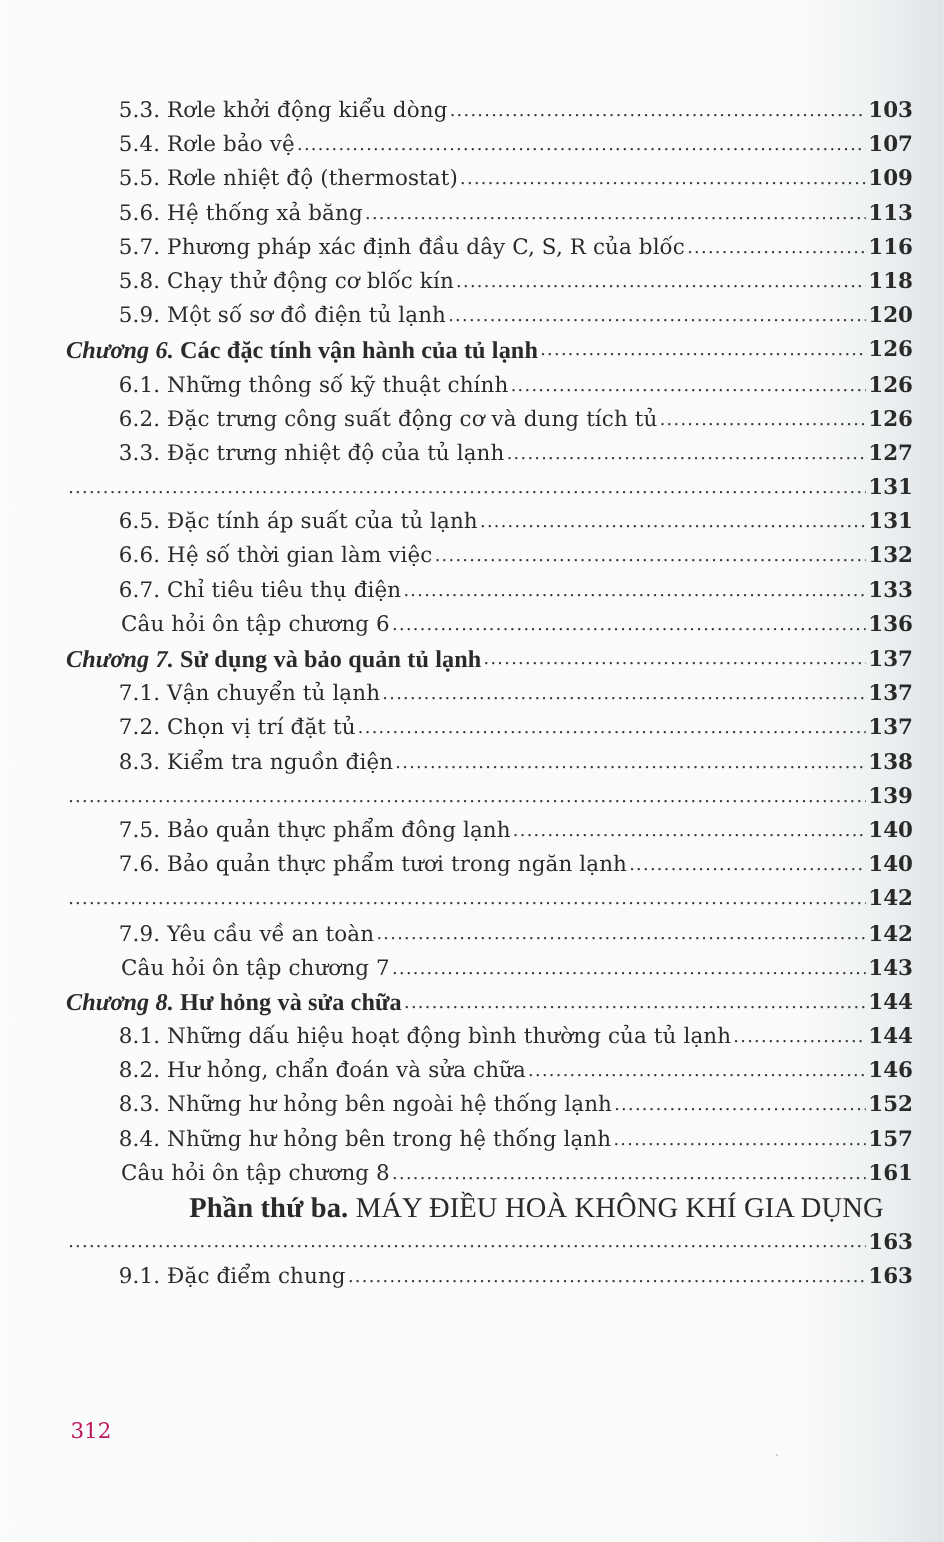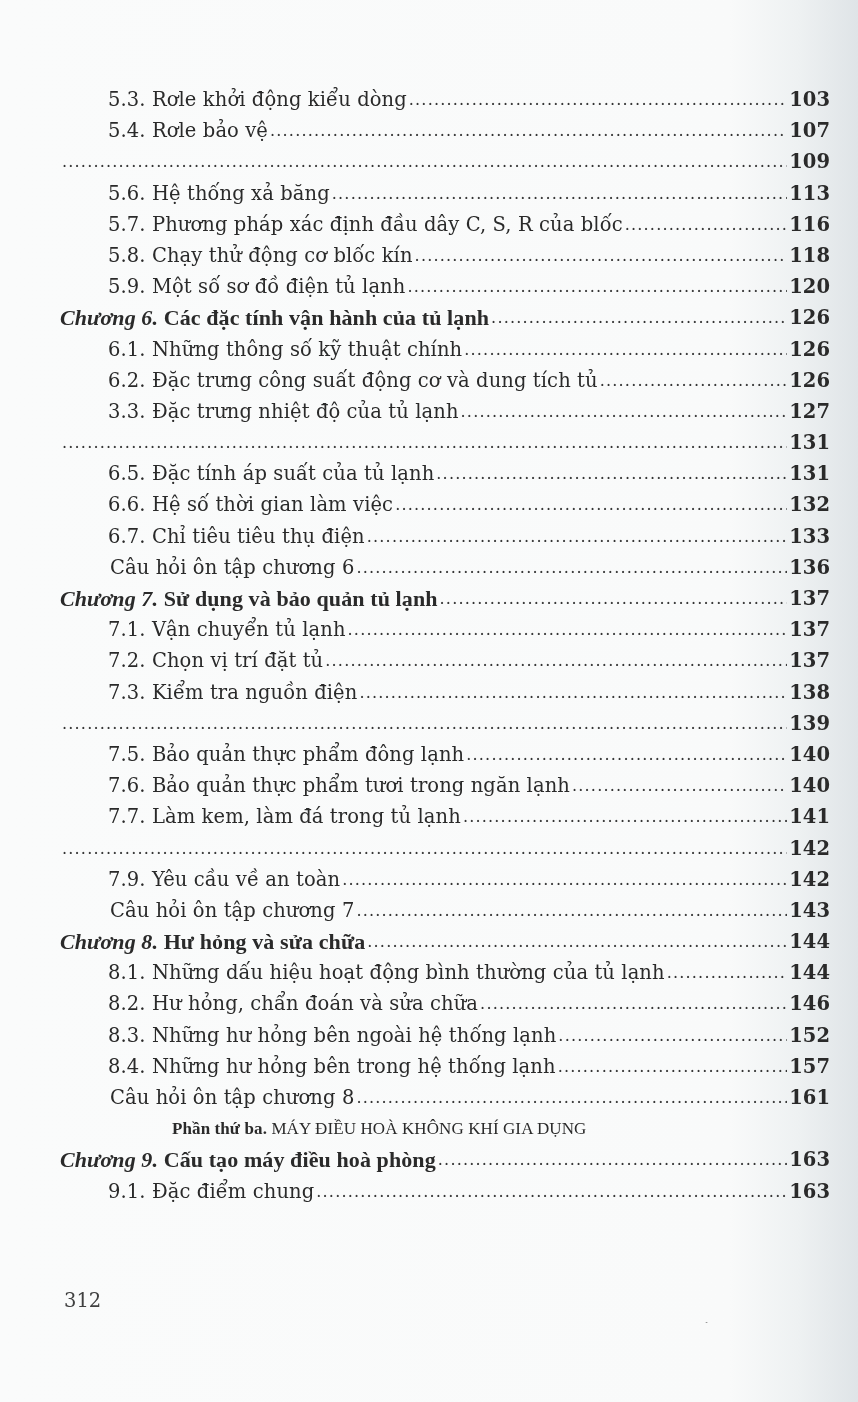--- a/index.html
+++ b/index.html
@@ -62,31 +62,31 @@
     text-align: right;
     min-width: 36px;
     font-weight: bold;
   }
   .toc-row.part {
     justify-content: flex-start;
   }
   .toc-row.part .label {
     padding-left: 112px;
     font-family: "Liberation Serif", "DejaVu Serif", serif;
-    font-size: 17px;
+    font-size: 26px;
   }
   .toc-row.part .label .part-prefix {
     font-weight: bold;
   }
   .folio {
     position: absolute;
     left: 64px;
     top: 1289px;
     font-size: 19.5px;
-    color: #404040;
+    color: #be185d;
   }
   .speck {
     position: absolute;
     left: 703px;
     top: 1314px;
     font-size: 9px;
     color: #777;
     transform: rotate(-30deg);
   }
 </style>
@@ -101,20 +101,21 @@
     <span class="page-num">103</span>
   </div>
 
   <div class="toc-row section">
     <span class="label">5.4. Rơle bảo vệ</span>
     <span class="leader"></span>
     <span class="page-num">107</span>
   </div>
 
   <div class="toc-row section">
+    <span class="label">5.5. Rơle nhiệt độ (thermostat)</span>
     <span class="leader"></span>
     <span class="page-num">109</span>
   </div>
 
   <div class="toc-row section">
     <span class="label">5.6. Hệ thống xả băng</span>
     <span class="leader"></span>
     <span class="page-num">113</span>
   </div>
 
@@ -202,21 +203,21 @@
     <span class="page-num">137</span>
   </div>
 
   <div class="toc-row section">
     <span class="label">7.2. Chọn vị trí đặt tủ</span>
     <span class="leader"></span>
     <span class="page-num">137</span>
   </div>
 
   <div class="toc-row section">
-    <span class="label">7.3. Kiểm tra nguồn điện</span>
+    <span class="label">8.3. Kiểm tra nguồn điện</span>
     <span class="leader"></span>
     <span class="page-num">138</span>
   </div>
 
   <div class="toc-row section">
     <span class="leader"></span>
     <span class="page-num">139</span>
   </div>
 
   <div class="toc-row section">
@@ -224,25 +225,20 @@
     <span class="leader"></span>
     <span class="page-num">140</span>
   </div>
 
   <div class="toc-row section">
     <span class="label">7.6. Bảo quản thực phẩm tươi trong ngăn lạnh</span>
     <span class="leader"></span>
     <span class="page-num">140</span>
   </div>
 
-  <div class="toc-row section">
-    <span class="label">7.7. Làm kem, làm đá trong tủ lạnh</span>
-    <span class="leader"></span>
-    <span class="page-num">141</span>
-  </div>
 
   <div class="toc-row section">
     <span class="leader"></span>
     <span class="page-num">142</span>
   </div>
 
   <div class="toc-row section">
     <span class="label">7.9. Yêu cầu về an toàn</span>
     <span class="leader"></span>
     <span class="page-num">142</span>
@@ -288,21 +284,20 @@
     <span class="label">Câu hỏi ôn tập chương 8</span>
     <span class="leader"></span>
     <span class="page-num">161</span>
   </div>
 
   <div class="toc-row part">
     <span class="label"><span class="part-prefix">Phần thứ ba.</span> <span>MÁY ĐIỀU HOÀ KHÔNG KHÍ GIA DỤNG</span></span>
   </div>
 
   <div class="toc-row chapter">
-    <span class="label"><span class="ch-prefix">Chương 9.</span> <span>Cấu tạo máy điều hoà phòng</span></span>
     <span class="leader"></span>
     <span class="page-num">163</span>
   </div>
 
   <div class="toc-row section">
     <span class="label">9.1. Đặc điểm chung</span>
     <span class="leader"></span>
     <span class="page-num">163</span>
   </div>
 

